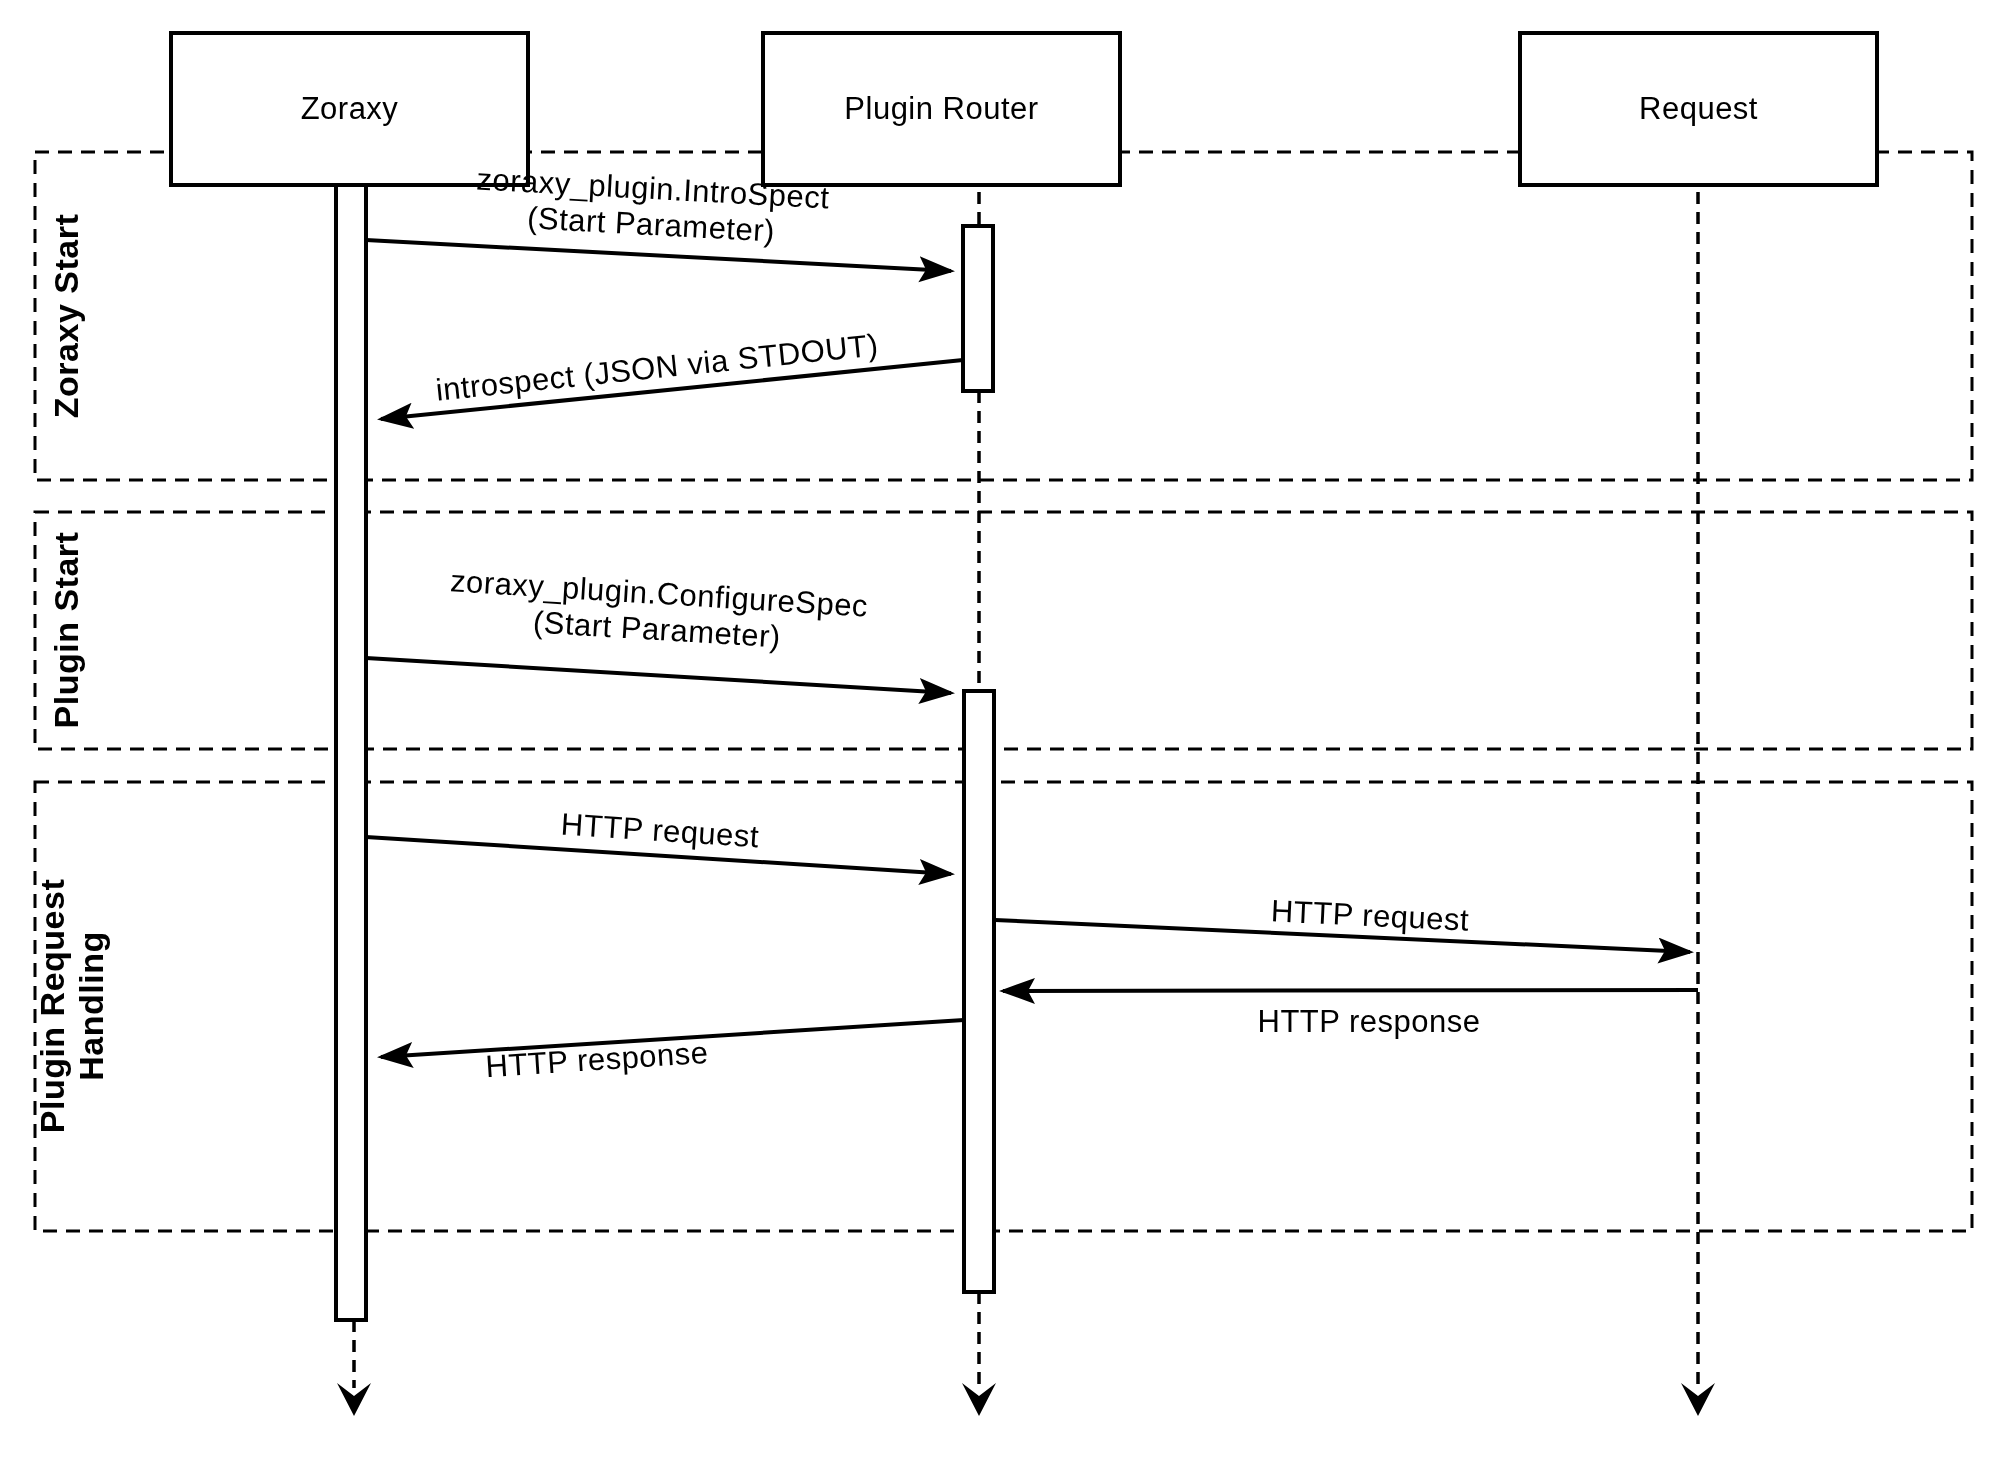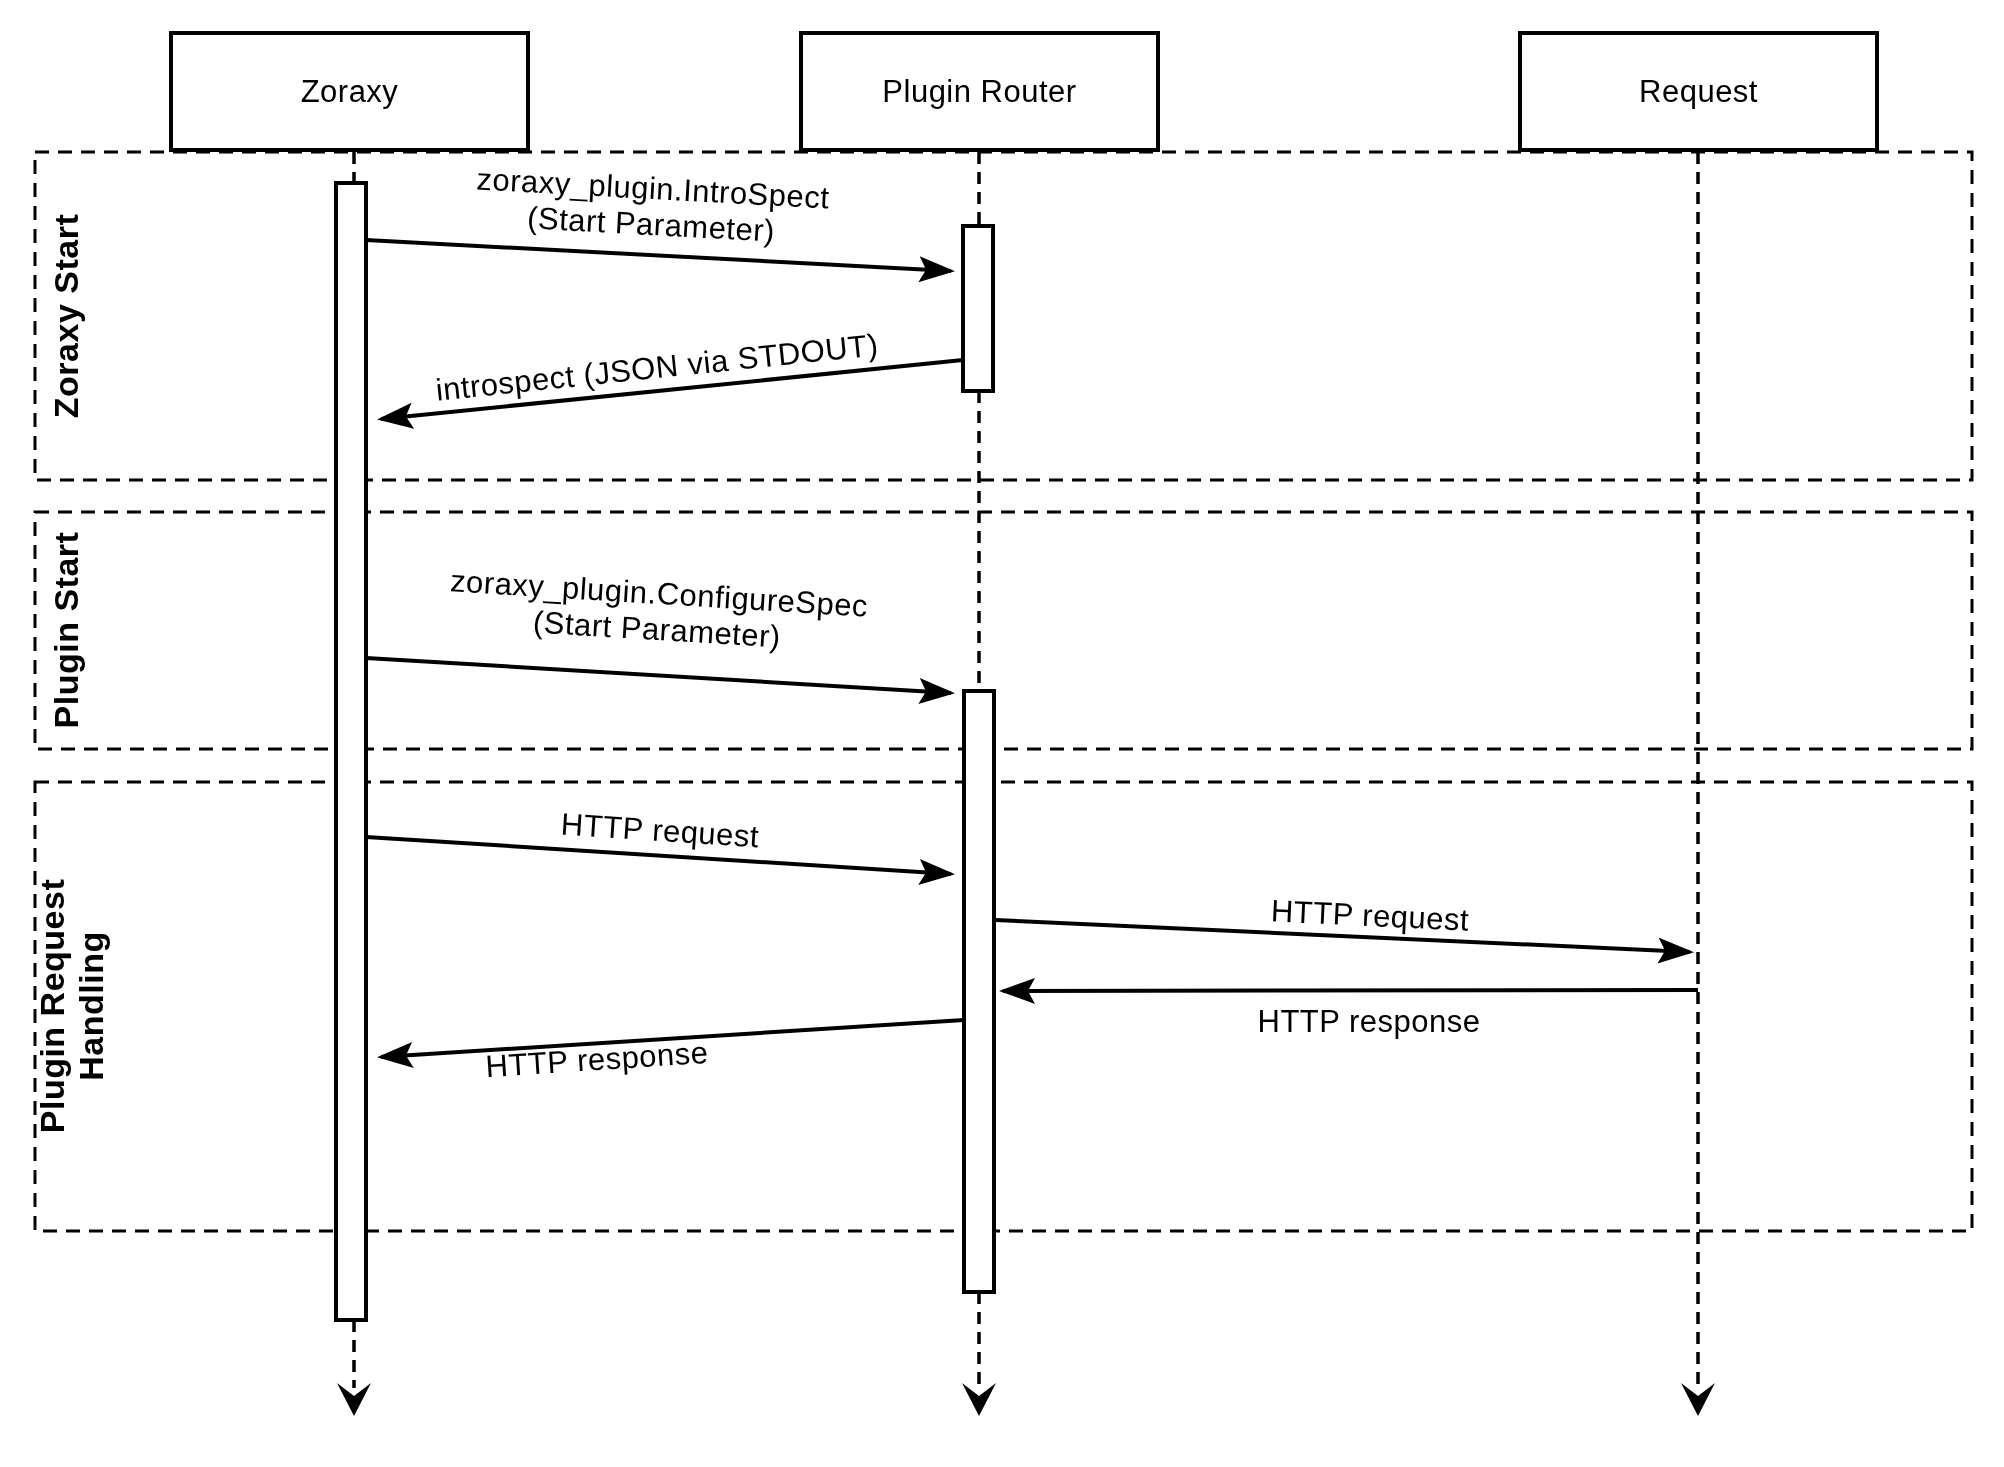--- a/index.html
+++ b/index.html
@@ -2,21 +2,21 @@
 <html><head>
 <meta charset="utf-8">
 <style>
   html,body{margin:0;padding:0;background:#ffffff;}
   #canvas{
     position:relative;width:2004px;height:1467px;background:#ffffff;
     font-family:"Liberation Sans",sans-serif;color:#000;overflow:hidden;
   }
   svg.layer{position:absolute;left:0;top:0;}
   .participant{
-    position:absolute;top:31px;height:121px;width:361px;
+    position:absolute;top:31px;height:156px;width:361px;
     border:4px solid #000;background:#fff;box-sizing:border-box;
     display:flex;align-items:center;justify-content:center;
     font-size:31px;letter-spacing:0.5px;
   }
   .msg-label{
     position:absolute;white-space:nowrap;font-size:31px;letter-spacing:0.5px;
     text-align:center;line-height:36px;
     transform-origin:center center;
   }
   .sec-label{
@@ -69,21 +69,21 @@
       <line x1="366" y1="837" x2="951" y2="874" marker-end="url(#arrow)"></line>
       <line x1="995" y1="920" x2="1690" y2="952" marker-end="url(#arrow)"></line>
       <line x1="1698" y1="990" x2="1003" y2="991" marker-end="url(#arrow)"></line>
       <line x1="964" y1="1020" x2="381" y2="1057" marker-end="url(#arrow)"></line>
     </g>
   </svg>
 
   <div class="participant" style="left:169px;">
     <span>Zoraxy</span>
   </div>
-  <div class="participant" style="left:799px;">
+  <div class="participant" style="left:761px;">
     <span>Plugin Router</span>
   </div>
   <div class="participant" style="left:1518px;">
     <span>Request</span>
   </div>
 
   <div class="sec-label" style="left:66px;top:316px;transform:translate(-50%,-50%) rotate(-90deg);">Zoraxy Start</div>
   <div class="sec-label" style="left:66px;top:630px;transform:translate(-50%,-50%) rotate(-90deg);">Plugin Start</div>
   <div class="sec-label" style="left:72px;top:1006px;transform:translate(-50%,-50%) rotate(-90deg);">
     <div>Plugin Request</div>

